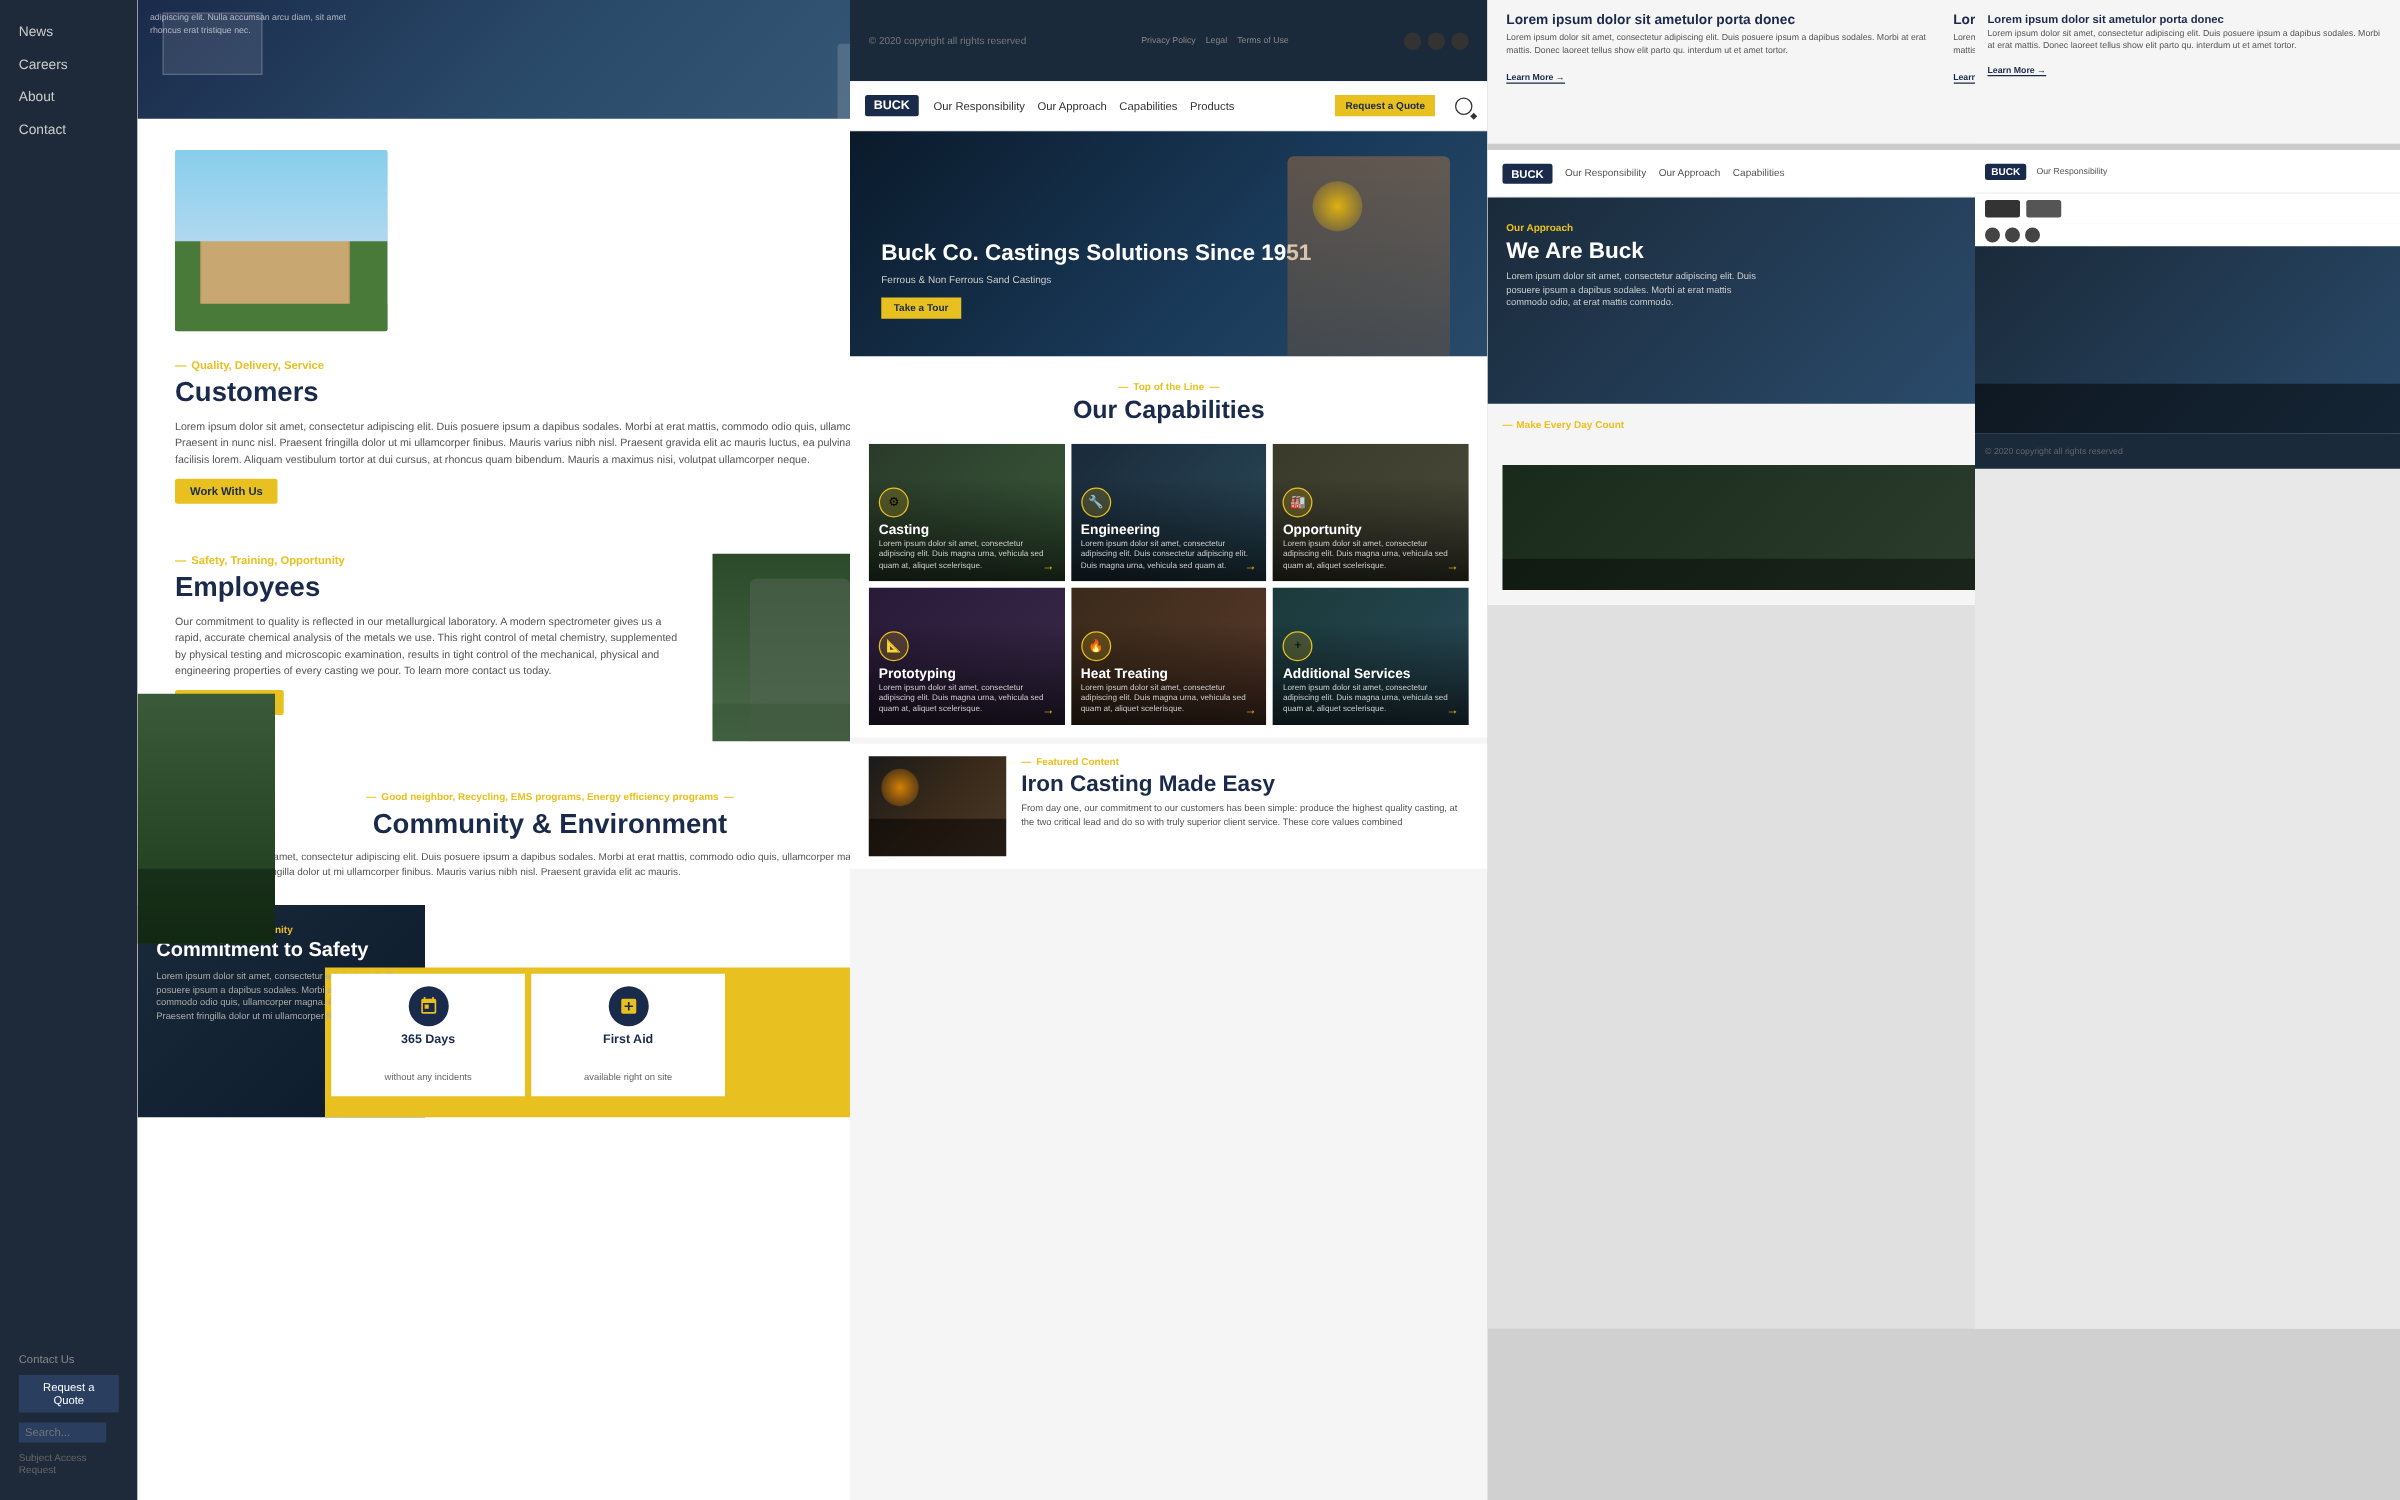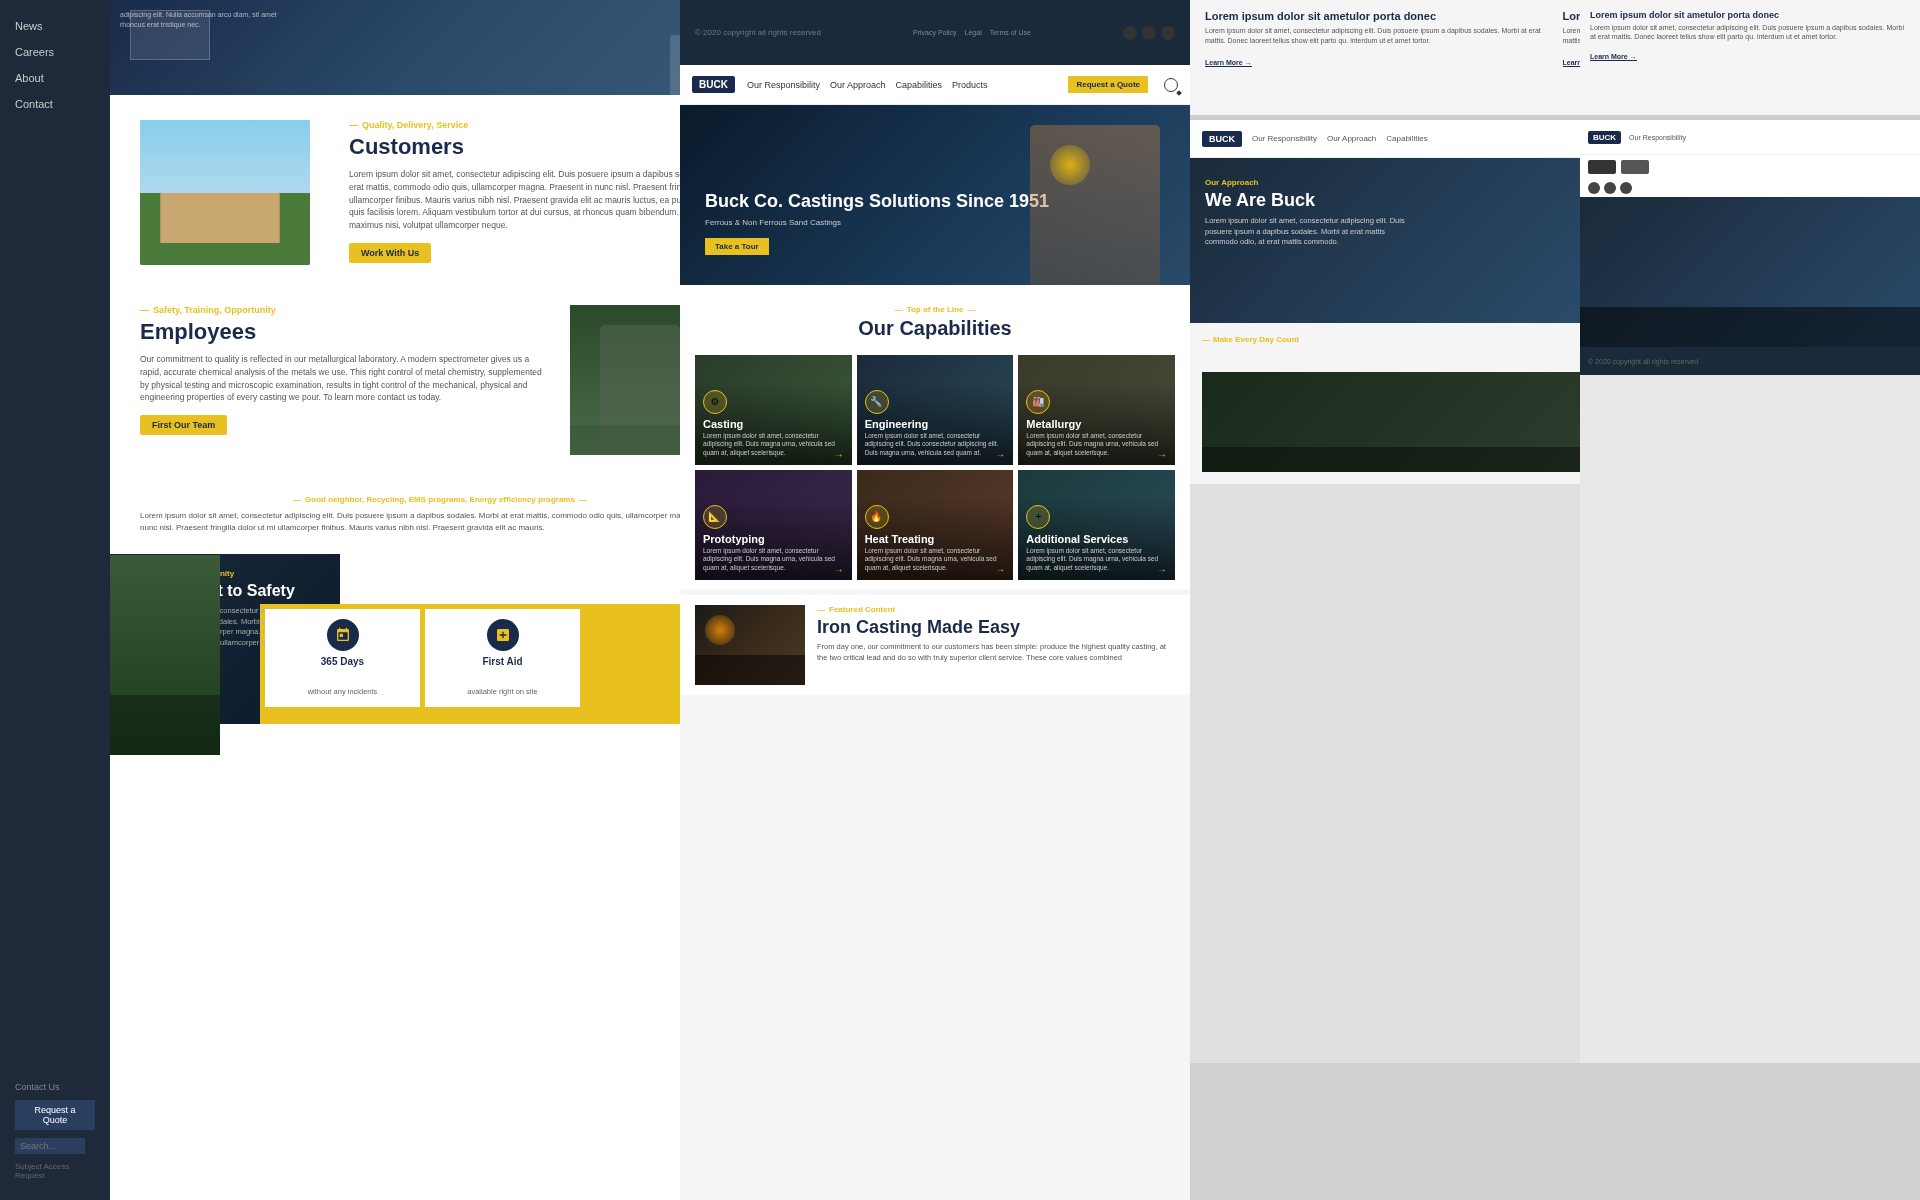--- a/index.html
+++ b/index.html
@@ -100,22 +100,23 @@
       color: rgba(255,255,255,0.7);
       font-size: 7px;
       line-height: 1.4;
       max-width: 160px;
     }
 
     
     .section-customers {
       padding: 25px 30px;
       display: flex;
-      gap: 39px;
+      gap: 22px;
       align-items: flex-start;
+      flex-direction: column;
     }
     .section-img {
       width: 170px;
       min-width: 170px;
       height: 145px;
       background: linear-gradient(135deg, #4a7a3a 0%, #5a9a4a 40%, #3a6a2a 100%);
       border-radius: 2px;
       position: relative;
       overflow: hidden;
     }
@@ -648,20 +649,21 @@
         <button class="yellow-btn">First Our Team</button>
       </div>
       <div class="worker-img">
         <div class="worker-figure"></div>
         <div style="position:absolute; bottom:0; left:0; right:0; height:30px; background:rgba(50,80,50,0.4);"></div>
       </div>
     </div>
 
     <div class="section-community">
       <div class="community-tag">Good neighbor, Recycling, EMS programs, Energy efficiency programs</div>
+      <div class="section-title">Community &amp; Environment</div>
       <div class="community-body">Lorem ipsum dolor sit amet, consectetur adipiscing elit. Duis posuere ipsum a dapibus sodales. Morbi at erat mattis, commodo odio quis, ullamcorper magna. Praesent in nunc nisl. Praesent fringilla dolor ut mi ullamcorper finibus. Mauris varius nibh nisl. Praesent gravida elit ac mauris.</div>
     </div>
 
     <div class="section-safety">
       <div class="safety-dark-bg"></div>
       <div class="safety-yellow-bg"></div>
       <div class="safety-content">
         <div class="safety-tag">Safety, Training, Opportunity</div>
         <div class="safety-title">Commitment to Safety</div>
         <div class="safety-body">Lorem ipsum dolor sit amet, consectetur adipiscing elit. Duis posuere ipsum a dapibus sodales. Morbi at erat mattis, commodo odio quis, ullamcorper magna. Praesent in nunc nisl. Praesent fringilla dolor ut mi ullamcorper finibus.</div>
@@ -760,21 +762,21 @@
             <div class="cap-card-title">Engineering</div>
             <div class="cap-card-body">Lorem ipsum dolor sit amet, consectetur adipiscing elit. Duis consectetur adipiscing elit. Duis magna urna, vehicula sed quam at.</div>
           </div>
           <div class="cap-card-arrow">→</div>
         </div>
 
         <div class="cap-card">
           <div class="cap-card-bg metallurgy"></div>
           <div class="cap-card-overlay">
             <div class="cap-card-icon">🏭</div>
-            <div class="cap-card-title">Metallurgy</div>
+            <div class="cap-card-title">Opportunity</div>
             <div class="cap-card-body">Lorem ipsum dolor sit amet, consectetur adipiscing elit. Duis magna urna, vehicula sed quam at, aliquet scelerisque.</div>
           </div>
           <div class="cap-card-arrow">→</div>
         </div>
 
         <div class="cap-card">
           <div class="cap-card-bg prototyping"></div>
           <div class="cap-card-overlay">
             <div class="cap-card-icon">📐</div>
             <div class="cap-card-title">Prototyping</div>

